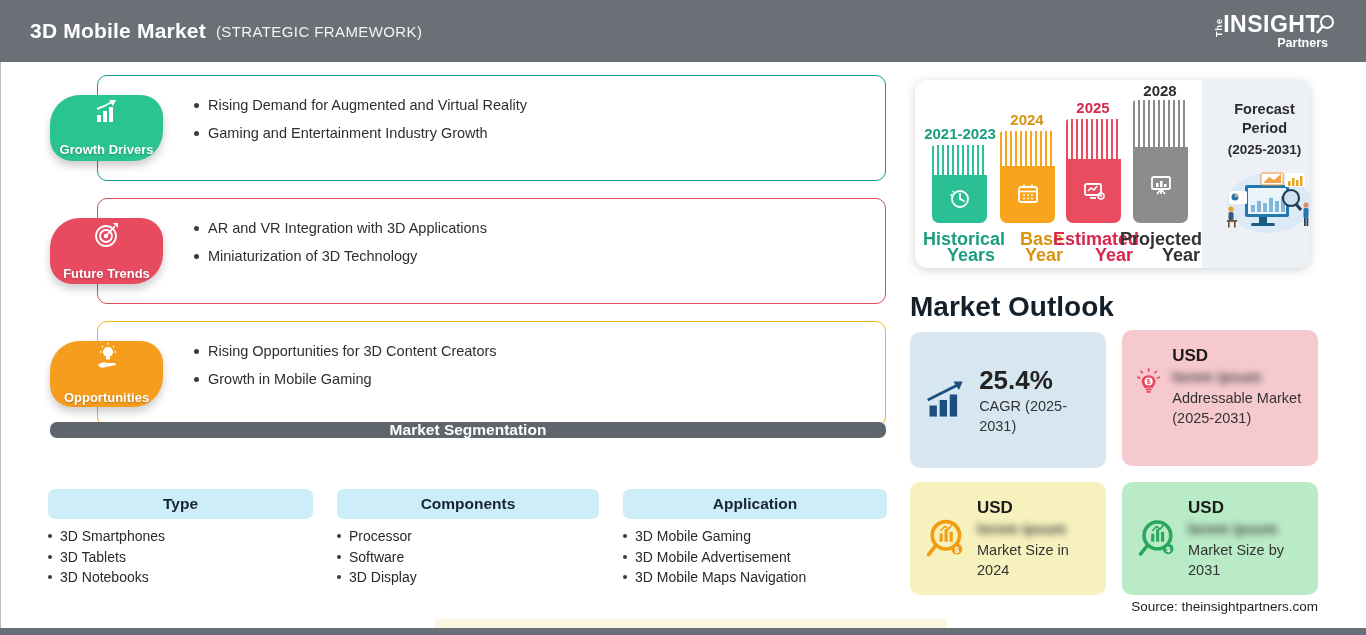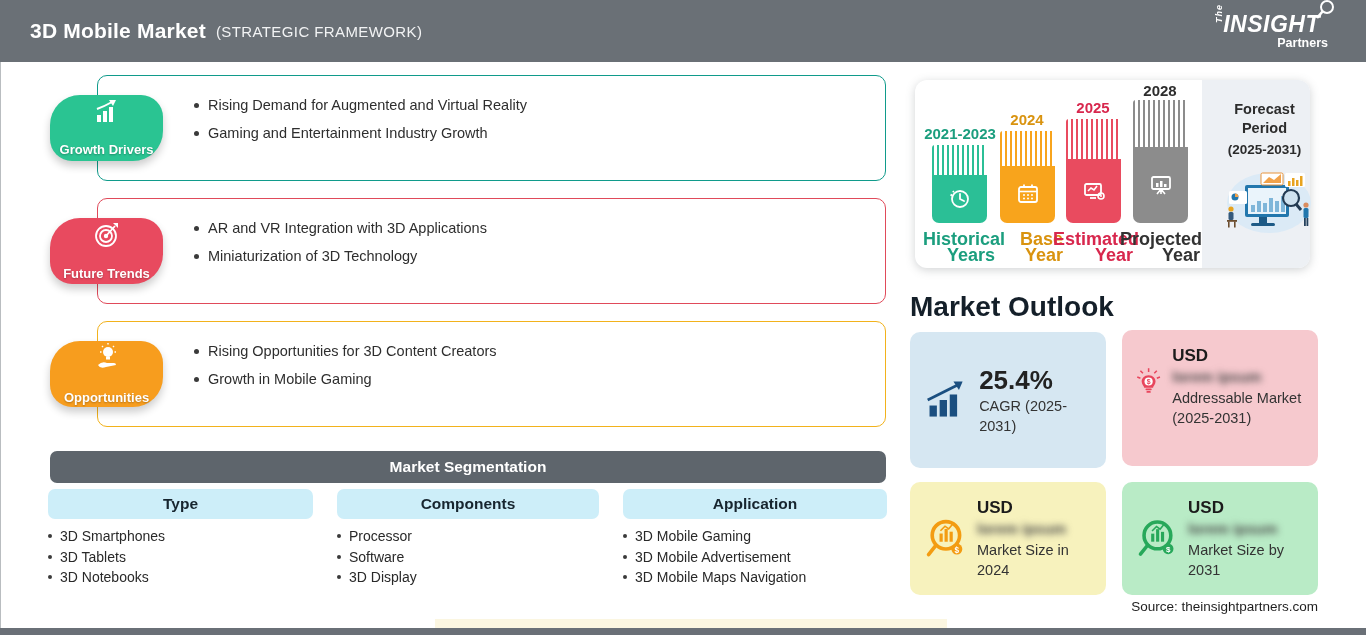--- a/index.html
+++ b/index.html
@@ -13,21 +13,21 @@
   .left-line { position:absolute; left:0; top:62px; width:1px; height:573px; background:#b9bdc0; }
 
   
   .header {
     position:absolute; top:0; left:0; width:1366px; height:62px;
     background:#6a7076; display:flex; align-items:center; padding:0 30px;
   }
   .hd-title { color:#ffffff; font-size:21px; font-weight:bold; letter-spacing:.2px; }
   .hd-sub   { color:#f2f3f4; font-size:15px; font-weight:500; margin-left:10px; letter-spacing:.4px; }
   .logo { margin-left:auto; display:flex; flex-direction:column; align-items:flex-end; color:#fff; line-height:1; }
-  .logo-row { display:flex; align-items:flex-start;font-style:italic; }
+  .logo-row { display:flex; align-items:flex-end; }
   .logo-the { font-size:9px; font-weight:bold; transform:rotate(-90deg); width:11px; letter-spacing:1px; margin-right:-2px; }
   .logo-insight { font-size:23px; font-weight:bold; letter-spacing:.5px; }
   .logo-mag { margin-left:-6px; margin-top:-14px; }
   .logo-partners { font-size:12.5px; font-weight:bold; margin-top:1px; margin-right:8px; }
 
   
   .fbox {
     position:absolute; left:97px; width:789px; height:106px;
     background:#fff; border:1.6px solid; border-radius:10px;
   }
@@ -38,21 +38,21 @@
   .badge {
     position:absolute; left:50px; width:113px; height:66px;
     border-radius:30px 22px 30px 22px;
     display:flex; flex-direction:column; align-items:center; justify-content:center; gap:17px;
     color:#fff; box-shadow:0 5px 9px rgba(0,0,0,.20);
   }
   .badge-label { font-size:13px; font-weight:bold; text-shadow:0 1px 2px rgba(0,0,0,.28); }
 
   
   .seg-bar {
-    position:absolute; left:50px; top:451px; width:836px; height:32px;
+    position:absolute; left:50px; top:422px; width:836px; height:16px;
     background:#5e656c; border-radius:7px; color:#fff;
     font-size:15.5px; font-weight:bold;
     display:flex; align-items:center; justify-content:center;
   }
   .pill {
     position:absolute; top:489px; height:30px; background:#cdeef9; border-radius:7px;
     display:flex; align-items:center; justify-content:center;
     font-size:15.5px; font-weight:bold; color:#17252f;
   }
   .seg-list { position:absolute; top:526px; margin:0; padding:0; list-style:none; }

